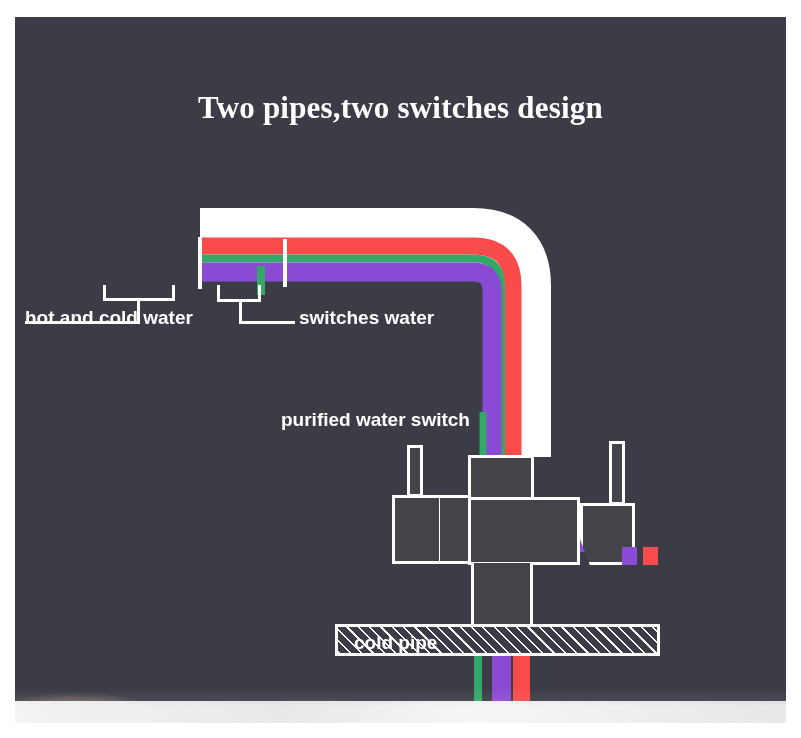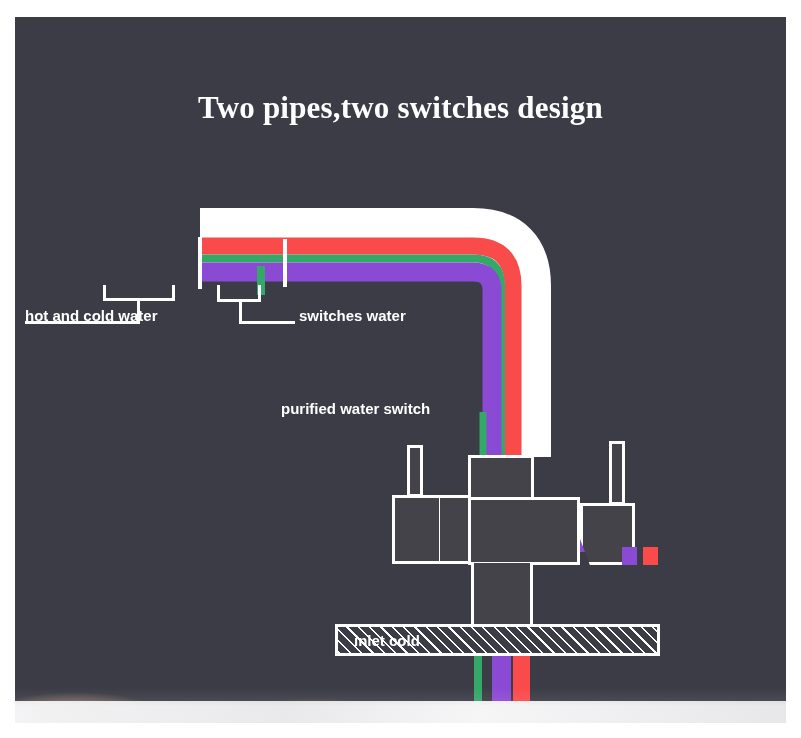--- a/index.html
+++ b/index.html
@@ -36,21 +36,21 @@
     position:absolute;left:0;top:73px;width:771px;
     text-align:center;
     color:#ffffff;
     font-size:31px;font-weight:bold;
     letter-spacing:.2px;
     font-family:"Liberation Serif",serif;
   }
   .outline{position:absolute;border:3px solid #ffffff;box-sizing:border-box;}
   .metal{position:absolute;background:#434349;border:3px solid #ffffff;box-sizing:border-box;}
   .lbl{
-    position:absolute;color:#ffffff;font-size:15px;font-weight:bold;
+    position:absolute;color:#ffffff;font-size:19px;font-weight:bold;
     white-space:nowrap;font-family:"Liberation Sans",sans-serif;
   }
   .leader{position:absolute;background:#ffffff;}
 
   
   #topsvg{position:absolute;left:0;top:0;width:771px;height:706px;pointer-events:none;}
 
   
   .hatch{
     position:absolute;
@@ -108,21 +108,21 @@
 
     <div class="leader" style="left:122px;top:284px;width:3px;height:22px;"></div>
     <div class="leader" style="left:10px;top:304px;width:115px;height:3px;"></div>
 
     <div class="leader" style="left:224px;top:285px;width:3px;height:21px;"></div>
     <div class="leader" style="left:224px;top:304px;width:56px;height:3px;"></div>
 
     <div class="lbl" style="left:10px;top:290px;">hot and cold water</div>
     <div class="lbl" style="left:284px;top:290px;">switches water</div>
 
-    <div class="lbl" style="left:266px;top:383px;">purified water switch</div>
+    <div class="lbl" style="left:266px;top:392px;">purified water switch</div>
 
     <div class="metal" style="left:392px;top:428px;width:16px;height:52px;"></div>
     <div class="metal" style="left:377px;top:478px;width:50px;height:69px;"></div>
 
     <div class="metal" style="left:425px;top:478px;width:50px;height:69px;border-left:none;"></div>
 
     <div class="metal" style="left:453px;top:438px;width:66px;height:44px;border-bottom:none;"></div>
 
     <div class="metal" style="left:453px;top:480px;width:112px;height:68px;"></div>
 
@@ -131,17 +131,17 @@
     <div class="metal" style="left:461px;top:608px;width:67px;height:16px;"></div>
 
     <div class="metal" style="left:594px;top:424px;width:16px;height:64px;"></div>
     <div class="metal" style="left:565px;top:486px;width:55px;height:62px;
          clip-path:polygon(0 0,100% 0,100% 100%,18% 100%,0 58%);"></div>
 
     <div class="swatch" style="left:607px;top:530px;background:#8b4ad4;"></div>
     <div class="swatch" style="left:628px;top:530px;background:#fa4b4b;"></div>
 
     <div class="hatch" style="left:320px;top:607px;width:325px;height:32px;"></div>
-    <div class="lbl" style="left:339px;top:615px;">inlet cold</div>
+    <div class="lbl" style="left:339px;top:615px;">cold pipe</div>
 
     <div class="photo-strip"></div>
   </div>
 </div>
 
 </body></html>

